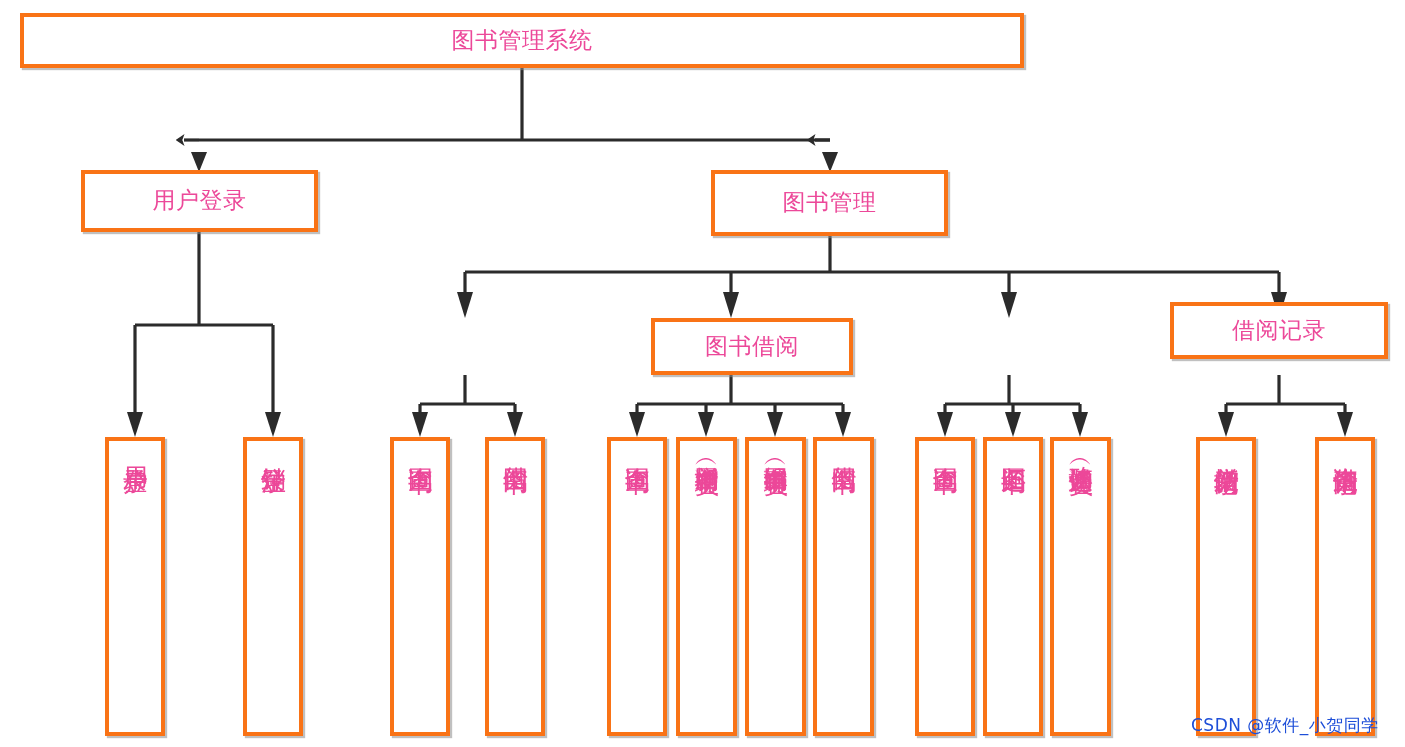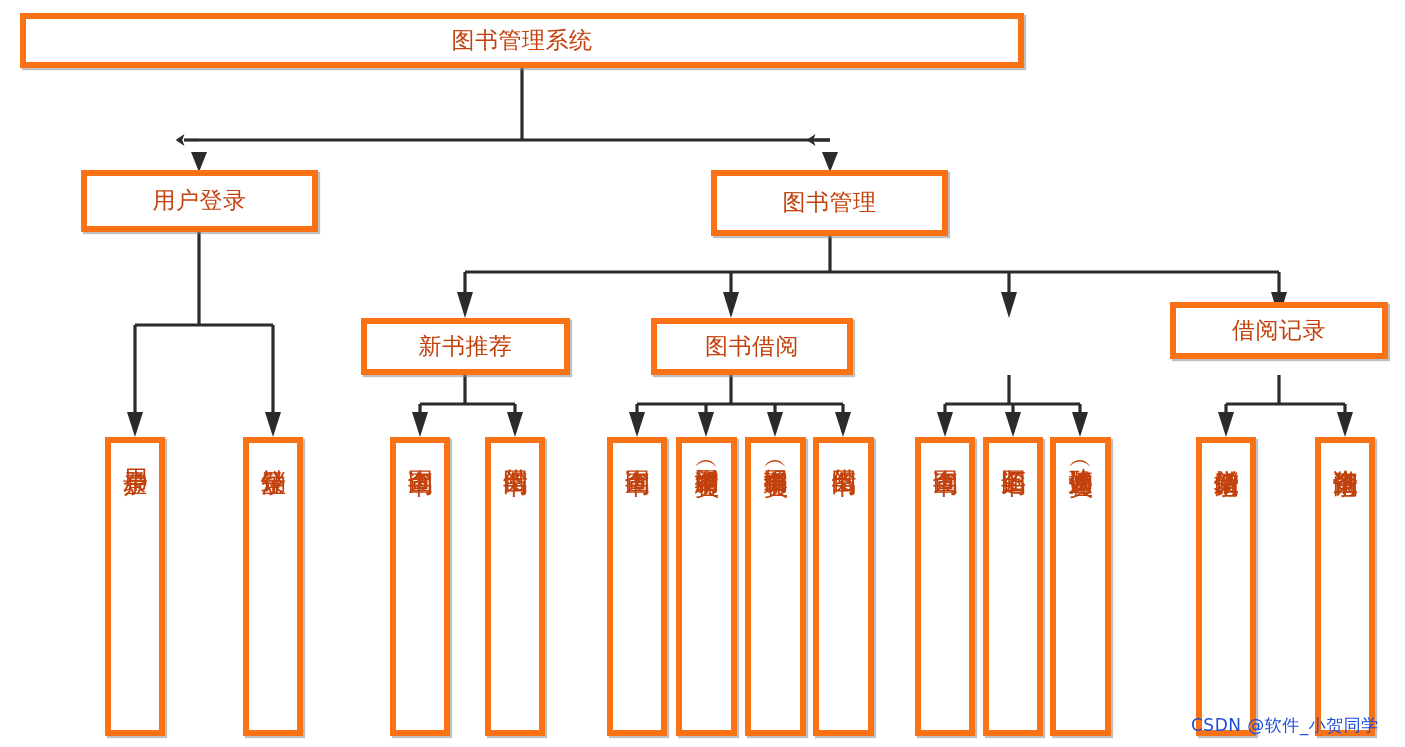--- a/index.html
+++ b/index.html
@@ -21,26 +21,26 @@
     position: absolute;
     left: 0;
     top: 0;
     width: 1405px;
     height: 747px;
   }
   .node {
     position: absolute;
     box-sizing: border-box;
     background: #ffffff;
-    border: 6px solid #f97316;
+    border: 4px solid #f97316;
     box-shadow: 2px 2px 1px rgba(140,140,140,0.55);
     display: flex;
     align-items: center;
     justify-content: center;
-    color: #c2410c;
+    color: #ec4899;
     z-index: 2;
   }
   .node-h {
     font-size: 23px;
     line-height: 1.1;
     letter-spacing: 0.5px;
     white-space: nowrap;
   }
   .node-root {
     font-size: 23px;
@@ -162,23 +162,20 @@
     <span>图书管理系统</span>
   </div>
 
   <div class="node node-h" style="left:81px; top:170px; width:237px; height:62px;">
     <span>用户登录</span>
   </div>
   <div class="node node-h" style="left:711px; top:170px; width:237px; height:66px;">
     <span>图书管理</span>
   </div>
 
-  <div class="node node-h" style="left:361px; top:318px; width:209px; height:57px;">
-    <span>新书推荐</span>
-  </div>
   <div class="node node-h" style="left:630px; top:318px; width:202px; height:57px;margin-left:21px;">
     <span>图书借阅</span>
   </div>
   <div class="node node-h" style="left:1170px; top:302px; width:218px; height:57px;">
     <span>借阅记录</span>
   </div>
 
   <div class="node node-v" style="left:105px; top:437px; width:60px; height:299px;">
     <span class="vtext">用户登录</span>
   </div>

